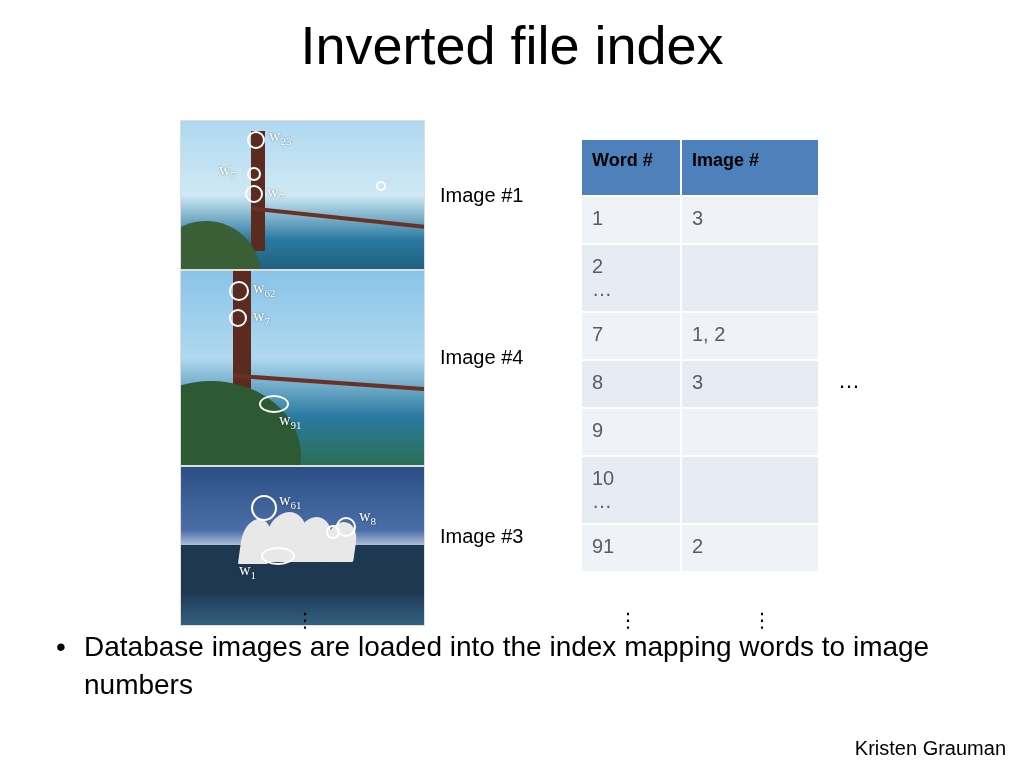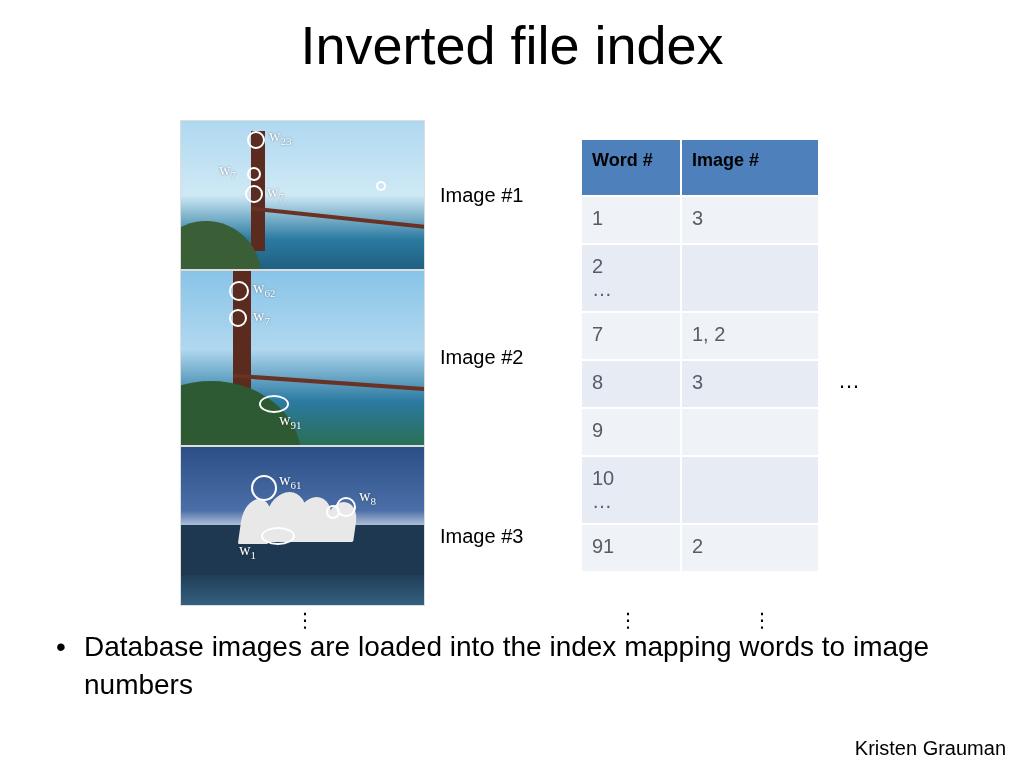--- a/index.html
+++ b/index.html
@@ -40,21 +40,21 @@
     top: 0;
     width: 245px;
   }
   .db-img {
     position: relative;
     width: 245px;
     border: 1px solid #ddd;
     overflow: hidden;
   }
   .db-img.img1 { height: 150px; background: linear-gradient(to bottom, #afd8f0 0%, #cfe9f5 50%, #2b7aa1 80%, #206080 100%); }
-  .db-img.img2 { height: 176px; background: linear-gradient(to bottom, #89c4e8 0%, #b0d8ef 45%, #2b7aa1 75%, #2a6f55 100%); padding-left: 31px; }
+  .db-img.img2 { height: 196px; background: linear-gradient(to bottom, #89c4e8 0%, #b0d8ef 45%, #2b7aa1 75%, #2a6f55 100%); padding-left: 31px; }
   .db-img.img3 { height: 160px; background: linear-gradient(to bottom, #2b4f85 0%, #4b6ea8 40%, #e7edf3 55%, #1e3851 78%, #346080 100%); }
   
   .bridge-tower { position:absolute; width:14px; background:#5b2b1f; top:10px; }
   .bridge-deck  { position:absolute; height:4px; background:#6a3224; }
   .hill { position:absolute; border-radius:50%; }
   .sail { position:absolute; background:#e8e8e8; border-radius: 60% 60% 5% 5%; transform:skewX(-8deg); }
   .wlabel {
     position:absolute;
     color:#ffffff;
     font-size:16px;
@@ -181,21 +181,21 @@
       <span class="wlabel" style="left:98px;top:24px;"><span>w</span><sub>61</sub></span>
       <span class="wcircle" style="left:155px;top:50px;width:20px;height:20px;"></span>
       <span class="wcircle" style="left:145px;top:58px;width:14px;height:14px;"></span>
       <span class="wlabel" style="left:178px;top:40px;"><span>w</span><sub>8</sub></span>
       <span class="wcircle" style="left:80px;top:80px;width:34px;height:18px;"></span>
       <span class="wlabel" style="left:58px;top:94px;"><span>w</span><sub>1</sub></span>
     </div>
   </div>
 
   <div class="img-tag" style="top:64px;">Image #1</div>
-  <div class="img-tag" style="top:226px;">Image #2</div>
+  <div class="img-tag" style="top:226px;">Image #4</div>
   <div class="img-tag" style="top:388px;margin-top:17px;">Image #3</div>
 
   <table class="tbl">
     <tbody>
         <tr>
       <th style="width:42%;">Word #</th>
       <th>Image #</th>
     </tr>
     <tr class="alt">
           <td>1</td>

